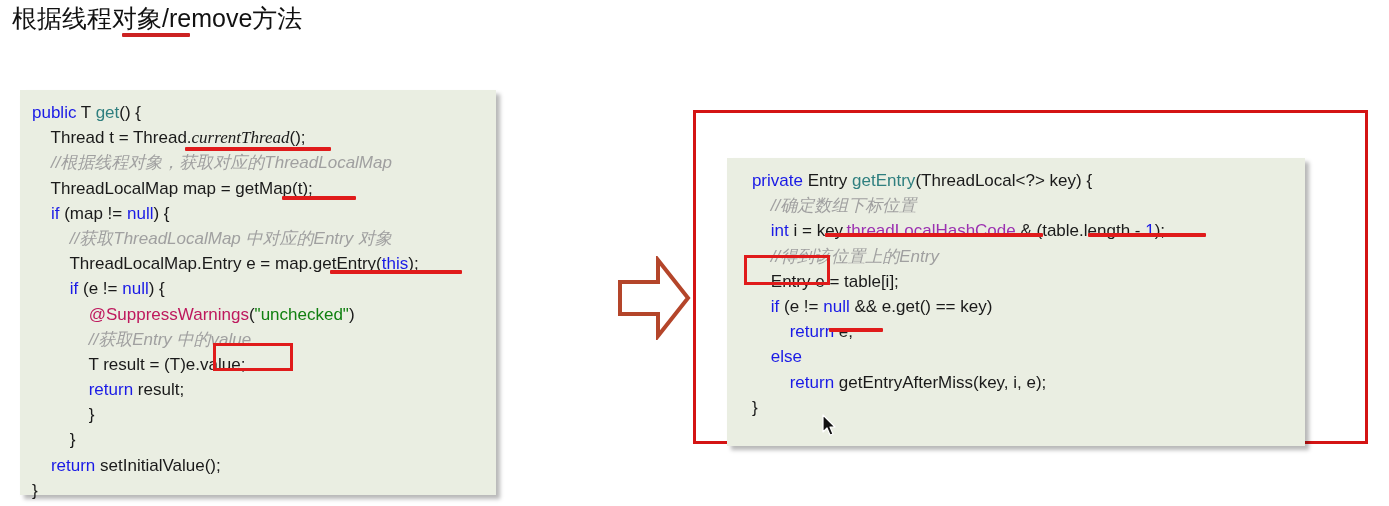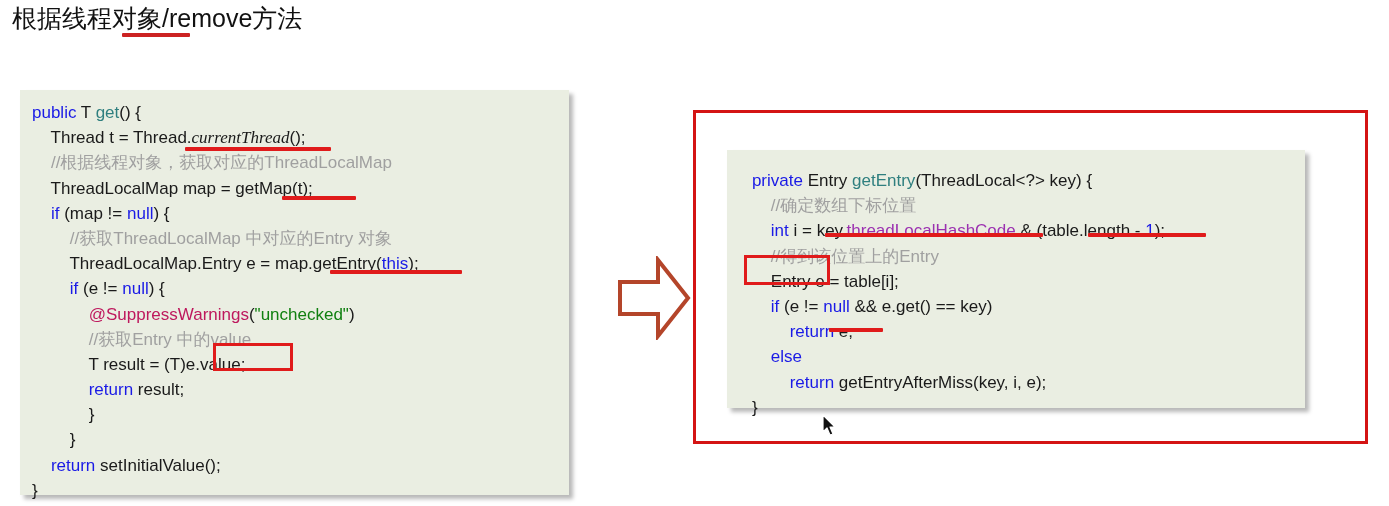--- a/index.html
+++ b/index.html
@@ -45,42 +45,42 @@
     font-family: "Liberation Sans", sans-serif;
     font-size: 17px;
     line-height: 25.2px;
     white-space: pre;
     color: #1a1a1a;
     box-sizing: border-box;
   }
   #code-left {
     left: 20px;
     top: 90px;
-    width: 549px;
+    width: 476px;
     height: 405px;
     padding: 10px 0 0 12px;
   }
   #code-right {
     left: 727px;
-    top: 150px;
+    top: 158px;
     width: 578px;
-    height: 258px;
-    padding: 18px 0 0 6px;
+    height: 288px;
+    padding: 10px 0 0 6px;
     font-size: 17px;
   }
   .ln { display: block; height: 25.2px; }
 
   
   .kw    { color: #1a1ae6; }          
   .num   { color: #1a1ae6; }
   .mth   { color: #2f7f7f; }          
   .fld   { color: #9b30b0; }          
   .ann   { color: #be185d; }          
   .str   { color: #108010; }          
-  .cmt   { color: #a0a0a0; }
+  .cmt   { color: #a0a0a0; font-style: italic; }
   .ital  { font-style: italic; font-family: Liberation Serif, serif; }
 
   
   .red-underline {
     position: absolute;
     background: #e01b1b;
     height: 4px;
     border-radius: 1px;
   }
 

